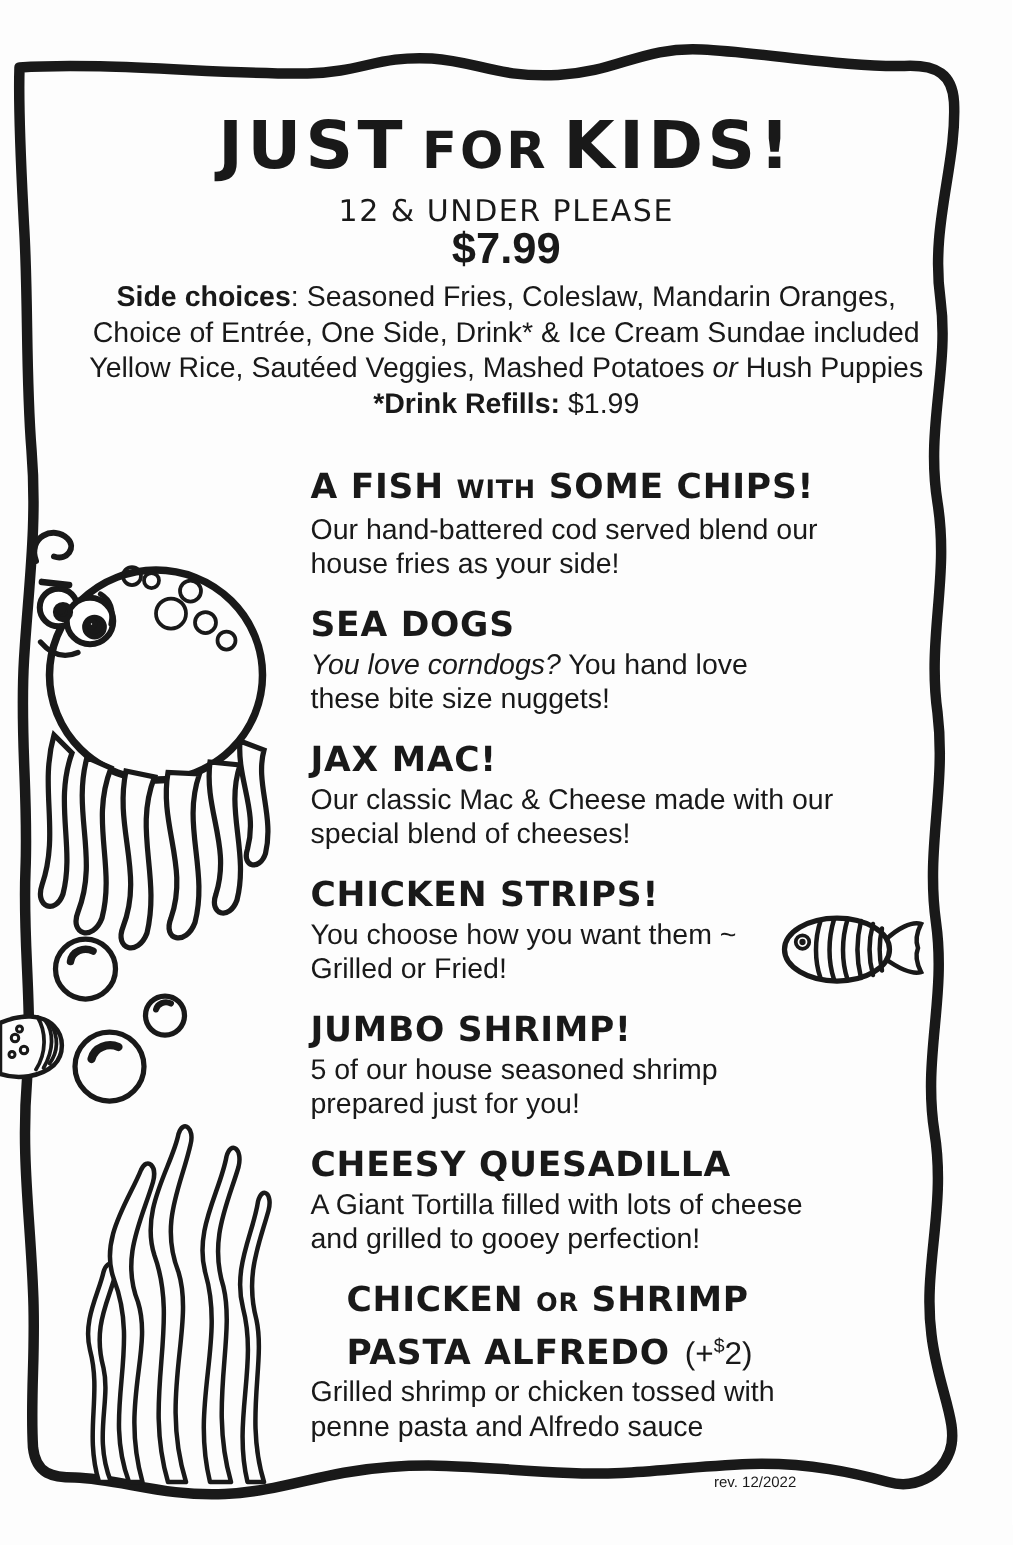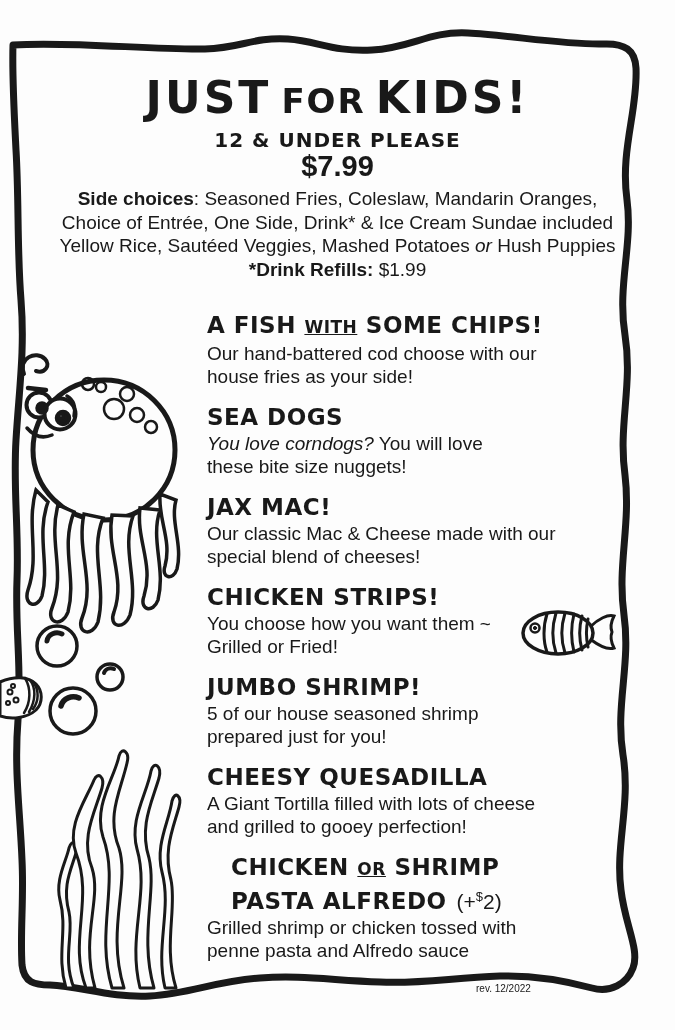--- a/index.html
+++ b/index.html
@@ -8,33 +8,33 @@
     background:#fdfdfd;color:#191919;overflow:hidden;
     font-family:"Liberation Sans",sans-serif;
   }
   svg.scene{position:absolute;left:0;top:0;width:675px;height:1030px;}
   svg.scene *{stroke:#191919;}
 
   
   .hdr{position:absolute;left:0;right:0;text-align:center;white-space:nowrap;}
   .title{top:72px;font-family:"DejaVu Sans",sans-serif;font-weight:bold;font-size:44px;letter-spacing:3px;}
   .title .t-small{font-size:34px;letter-spacing:2px;margin:0 10px;}
-  .subtitle{top:128px;font-family:"DejaVu Sans",sans-serif;font-weight:bold;font-size:20px;letter-spacing:1px;}
+  .subtitle{top:128px;font-family:"DejaVu Sans",sans-serif;font-weight:normal;font-size:20px;letter-spacing:1px;}
   .price{top:150px;font-size:29px;font-weight:bold;}
   .info{top:187px;font-size:19px;line-height:23.5px;}
   .info b{font-weight:bold;}
   .info i{font-style:italic;}
 
   
   .items{position:absolute;left:207px;top:312px;width:420px;}
   .item h3{
     margin:0;font-family:"DejaVu Sans",sans-serif;font-weight:bold;
     font-size:23px;line-height:27px;letter-spacing:0.5px;white-space:nowrap;
   }
-  .item h3 .sm{font-size:17px;text-decoration:underline;}
+  .item h3 .sm{font-size:17px;}
   .item h3 .nline{display:block;margin-left:24px;}
   .item p{margin:1px 0 16px;font-size:19px;line-height:23px;white-space:nowrap;}
   .item p i{font-style:italic;}
   .surcharge{
     font-family:"Liberation Sans",sans-serif;font-weight:normal;
     font-size:21px;letter-spacing:0;margin-left:10px;
   }
   .surcharge sup{font-size:13px;vertical-align:super;}
 
   .rev{position:absolute;left:476px;top:983px;font-size:10px;letter-spacing:0;}
@@ -160,26 +160,26 @@
     <div><b>Side choices</b><span>: Seasoned Fries, Coleslaw, Mandarin Oranges,</span></div>
     <div><span>Choice of Entrée, One Side, Drink* &amp; Ice Cream Sundae included</span></div>
     <div><span>Yellow Rice, Sautéed Veggies, Mashed Potatoes </span><i>or</i><span> Hush Puppies</span></div>
     <div><b>*Drink Refills:</b><span> $1.99</span></div>
   </div>
 
   <div class="items">
 
     <div class="item">
       <h3><span>A FISH </span><span class="sm">WITH</span><span> SOME CHIPS!</span></h3>
-      <p><span>Our hand-battered cod choose with our</span><br><span>house fries as your side!</span></p>
+      <p><span>Our hand-battered cod served blend our</span><br><span>house fries as your side!</span></p>
     </div>
 
     <div class="item">
       <h3>SEA DOGS</h3>
-      <p><i>You love corndogs?</i><span> You will love</span><br><span>these bite size nuggets!</span></p>
+      <p><i>You love corndogs?</i><span> You hand love</span><br><span>these bite size nuggets!</span></p>
     </div>
 
     <div class="item">
       <h3>JAX MAC!</h3>
       <p><span>Our classic Mac &amp; Cheese made with our</span><br><span>special blend of cheeses!</span></p>
     </div>
 
     <div class="item">
       <h3>CHICKEN STRIPS!</h3>
       <p><span>You choose how you want them ~</span><br><span>Grilled or Fried!</span></p>

